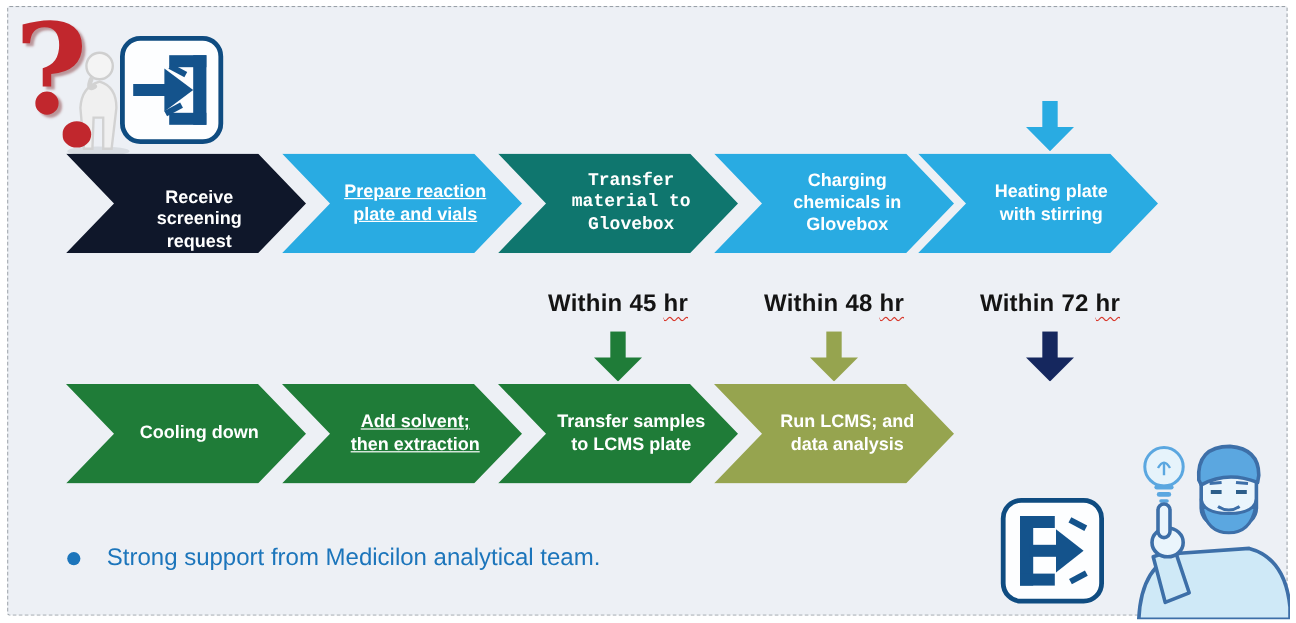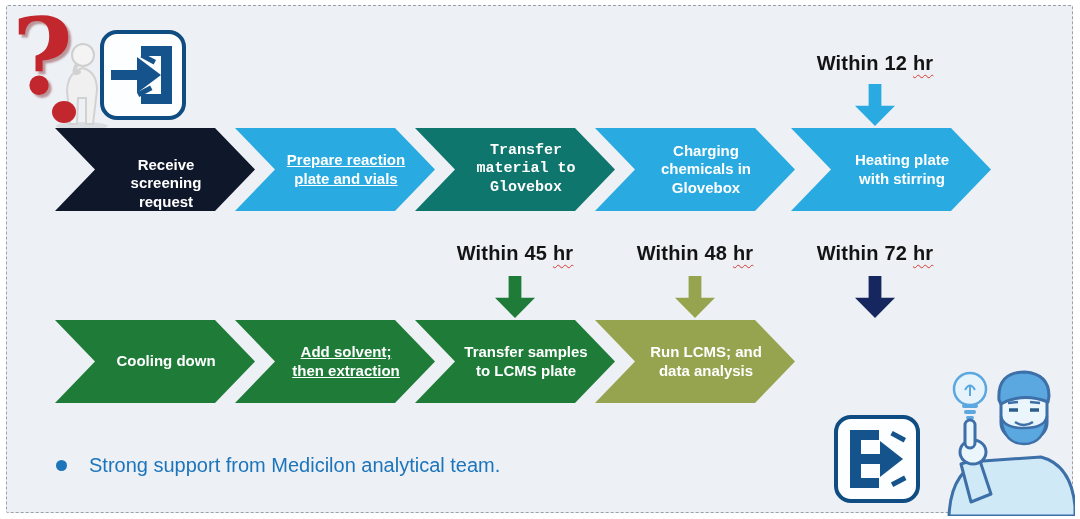--- a/index.html
+++ b/index.html
@@ -13,21 +13,21 @@
   }
   
   .chev{
     position:absolute;width:200px;height:83px;
     clip-path:polygon(0 0,calc(100% - 40px) 0,100% 50%,calc(100% - 40px) 100%,0 100%,40px 50%);
     display:flex;align-items:center;justify-content:center;
     color:#fff;font-weight:bold;font-size:15px;line-height:1.22;text-align:center;
     padding:0 26px 0 48px;box-sizing:border-box;
   }
   .r1{top:128px;} .r2{top:320px;}
-  .c0{left:55px;} .c1{left:235px;text-decoration:underline;} .c2{left:415px;} .c3{left:595px;} .c4{left:791px;}
+  .c0{left:55px;} .c1{left:235px;text-decoration:underline;} .c2{left:415px;} .c3{left:595px;} .c4{left:765px;}
   
   .ann-label{
     position:absolute;width:220px;text-align:center;
     font-size:20px;font-weight:bold;color:#141414;letter-spacing:.2px;
   }
   .ann-r1{top:52px;} .ann-r2{top:242px;}
   .al2{left:405px;} .al3{left:585px;} .al4{left:765px;}
   .sq{text-decoration:underline wavy #d83a2e;text-decoration-thickness:1px;text-underline-offset:4px;}
   .down-arrow{
     position:absolute;width:40px;height:42px;
@@ -84,24 +84,20 @@
   <div class="chev r1 c2" style="background-color: #0f766e; font-family: Liberation Mono, monospace;">
       <span>Transfer material to Glovebox</span>
     </div>
   <div class="chev r1 c3" style="background-color: rgb(41, 171, 226);">
       <span>Charging chemicals in Glovebox</span>
     </div>
   <div class="chev r1 c4" style="background-color: rgb(41, 171, 226);">
       <span>Heating plate with stirring</span>
     </div>
 
-  <div class="ann-label ann-r1 al4">
-    <span>Within 12</span>
-    <span class="sq">hr</span>
-  </div>
   <div class="down-arrow da-r1 da4" style="background-color: rgb(41, 171, 226);"></div>
 
   <div class="chev r2 c0" style="background-color: rgb(31, 124, 56);">
       <span>Cooling down</span>
     </div>
   <div class="chev r2 c1" style="background-color: rgb(31, 124, 56);">
       <span>Add solvent; then extraction</span>
     </div>
   <div class="chev r2 c2" style="background-color: rgb(31, 124, 56);">
       <span>Transfer samples to LCMS plate</span>

